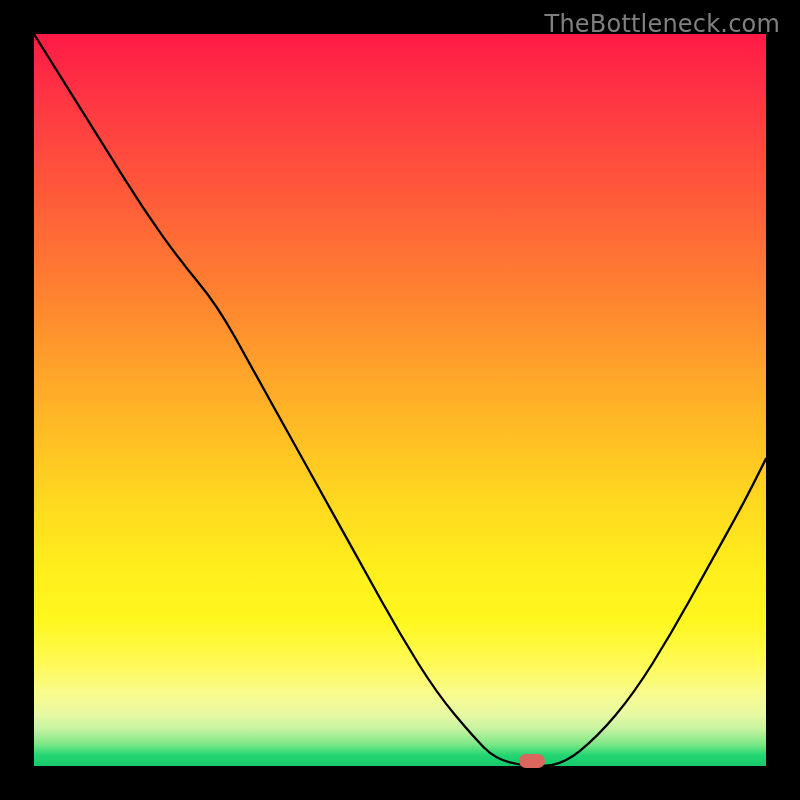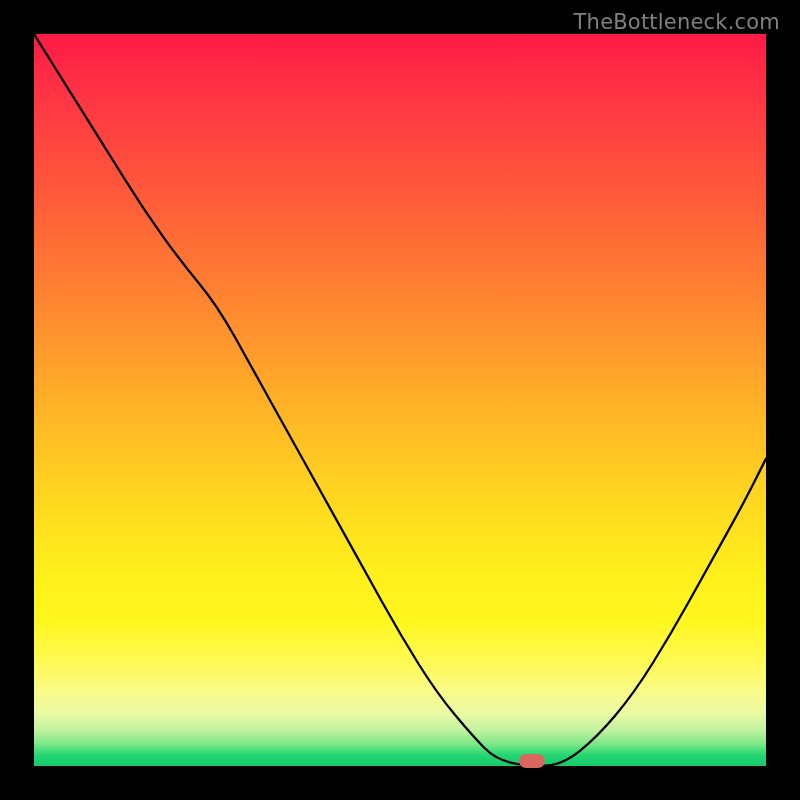--- a/index.html
+++ b/index.html
@@ -55,21 +55,21 @@
     height: 14px;
     border-radius: 8px;
     background: #d9675f; 
   }
   .watermark {
     position: absolute;
     top: 10px;
     right: 20px;
     color: #808080;
     font-family: "DejaVu Sans", Arial, Helvetica, sans-serif;
-    font-size: 21px;
+    font-size: 24px;
     letter-spacing: 0.2px;
     user-select: none;
   }
 </style>
 </head>
 <body>
 
 <div class="stage">
 
   <div class="watermark">TheBottleneck.com</div>

